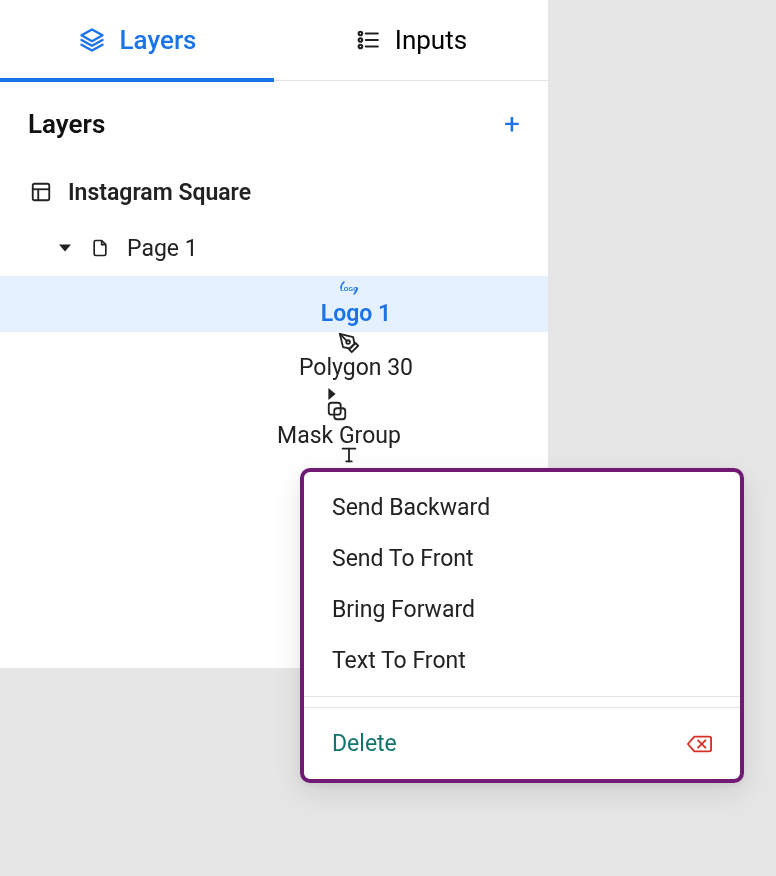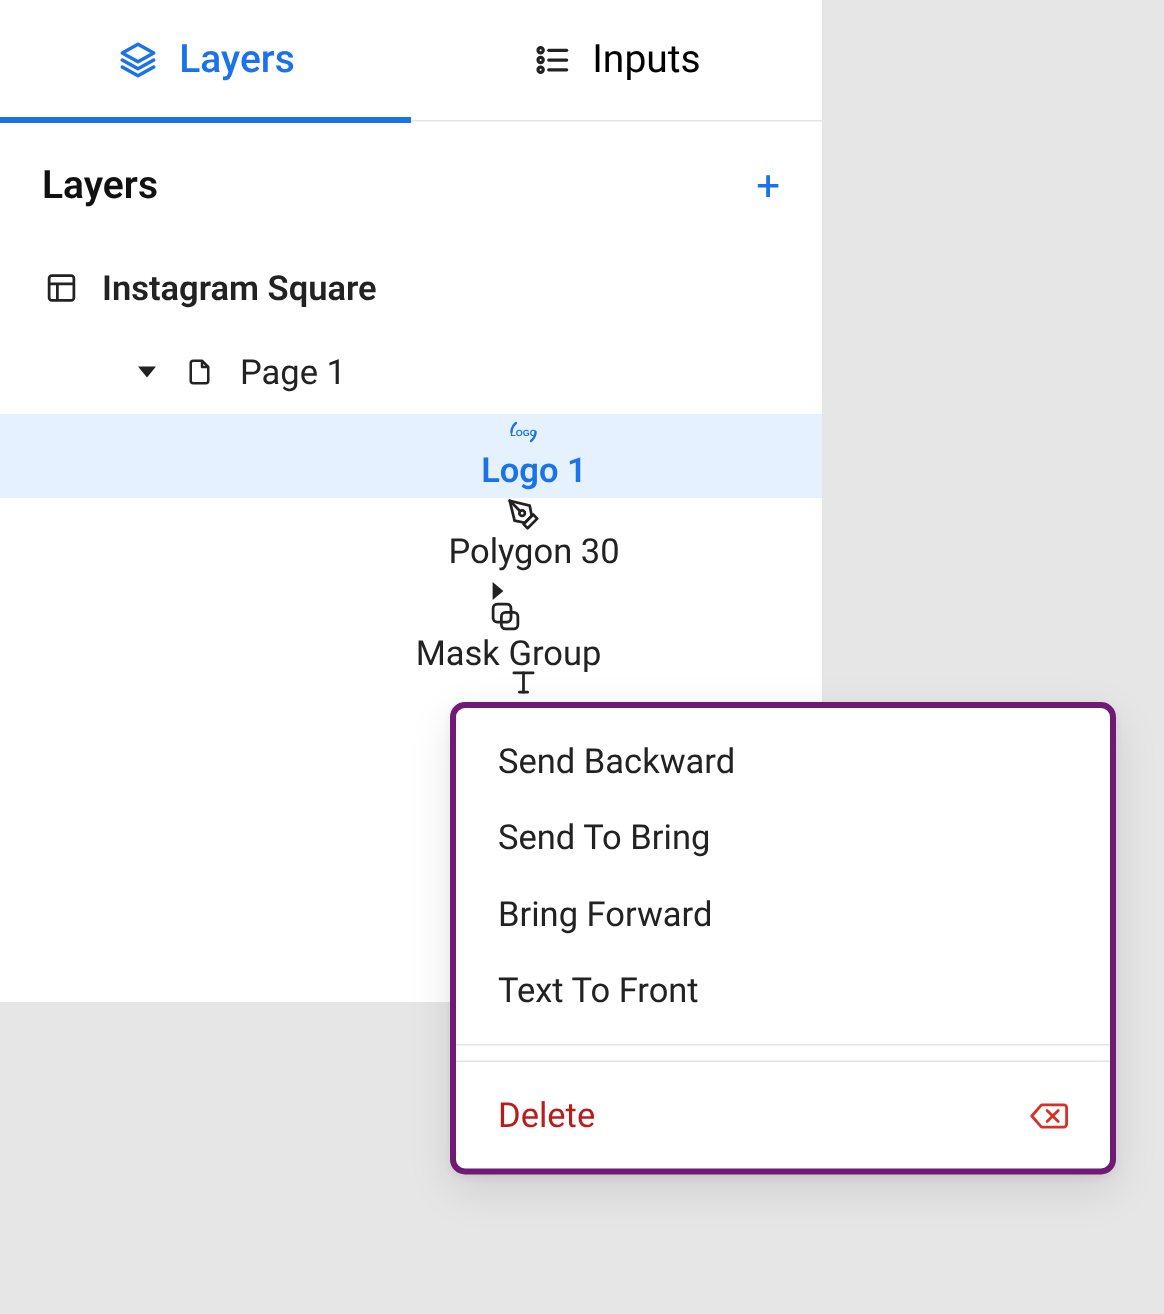--- a/index.html
+++ b/index.html
@@ -87,21 +87,21 @@
   .layer-row .label { padding-left: 14px; }
   .layer-row.artboard .label { font-weight: 600; }
   .layer-row.artboard.active { color: #1a73e8; }
   .layer-row.selected {
     background: #e6f1ff;
     color: #1a73e8;
     font-weight: 600;
   }
 
   .depth-0 { padding-left: 28px; }
-  .depth-1 { padding-left: 86px; text-align: right; }
+  .depth-1 { padding-left: 53px; text-align: right; }
   .depth-2 { padding-left: 150px; flex-direction: column; }
   .depth-2.with-caret { padding-left: 116px; }
 
   
   .context-menu {
     position: absolute;
     left: 300px; top: 468px;
     width: 444px;
     background: #fff;
     border: 4px solid #701a75;
@@ -114,21 +114,21 @@
   .menu-item {
     display: flex;
     align-items: center;
     justify-content: space-between;
     padding: 12px 28px;
     cursor: pointer;
   }
   .menu-sep {
     height: 1px; background: #e4e4e4; margin: 10px 0;
   }
-  .menu-item.danger { color: #b91c1c; }
+  .menu-item.danger { color: #0f766e; }
   .menu-item .shortcut { color: #222; font-size: 22px; }
   .menu-item .trailing-icon { color: #d93025; display: flex; align-items: center; }
 
   svg { display: block; }
 </style>
 </head>
 <body>
 
 <div class="panel">
 
@@ -244,21 +244,21 @@
       <span class="label">Text 0</span>
     </div>
 
   </div>
 
   <div class="context-menu">
     <div class="menu-item">
       <span>Send Backward</span>
     </div>
     <div class="menu-item">
-      <span>Send To Bring</span>
+      <span>Send To Front</span>
     </div>
     <div class="menu-item">
       <span>Bring Forward</span>
     </div>
     <div class="menu-item">
       <span>Text To Front</span>
     </div>
     <div class="menu-sep"></div>
     <div class="menu-sep"></div>
     <div class="menu-item danger">

